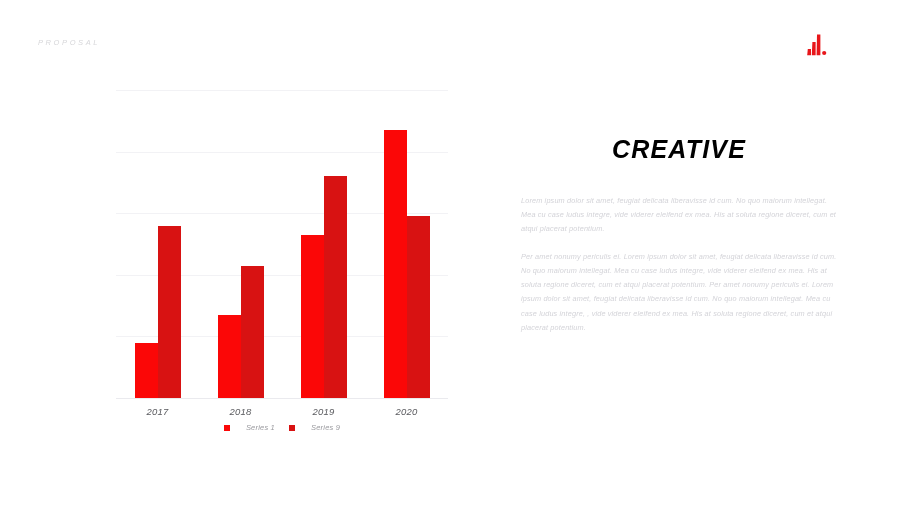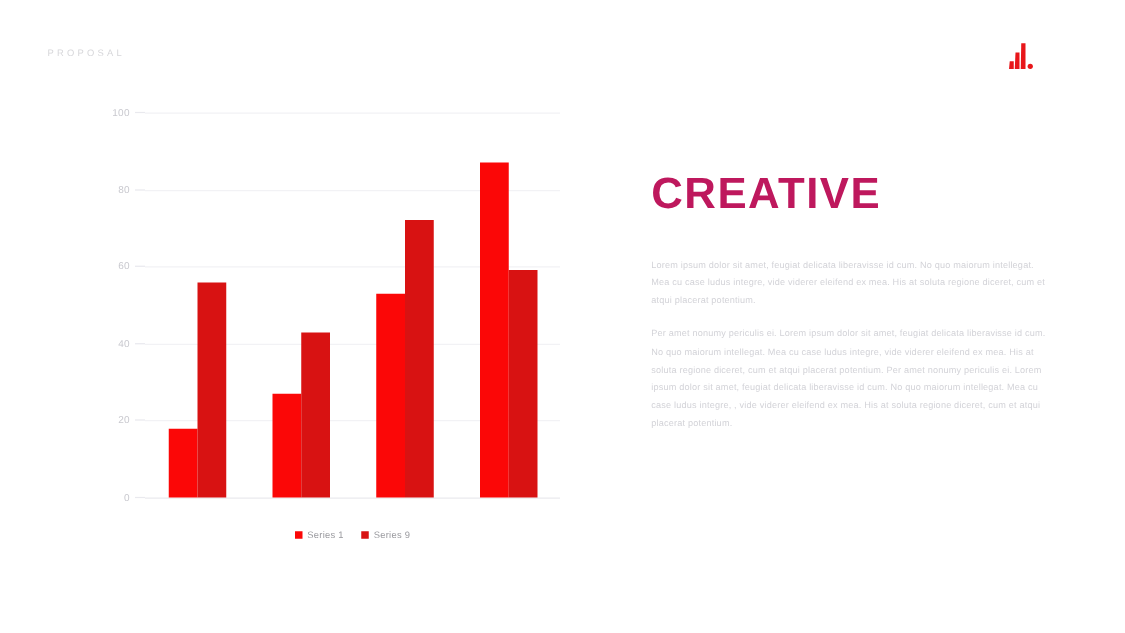--- a/index.html
+++ b/index.html
@@ -2,21 +2,21 @@
 <html><head>
 <meta charset="utf-8">
 <style>
   * { box-sizing: border-box; margin: 0; padding: 0; }
   html, body {
     width: 900px; height: 506px;
     background: #ffffff;
     font-family: "Liberation Sans", sans-serif;
     overflow: hidden;
   }
-  .slide { position: relative; width: 868px; height: 506px; background: #fff; }
+  .slide { position: relative; width: 868px; height: 506px; background: #fff; font-style: italic; }
 
   
   .kicker {
     position: absolute; left: 38px; top: 38px;
     font-size: 7.5px; letter-spacing: 2.6px;
     color: #d7d7da; font-weight: 400;
     text-transform: uppercase;
   }
   .logo {
     position: absolute; right: 36px; top: 33px;
@@ -66,29 +66,29 @@
   }
   .x-label {
     flex: 1 1 0; text-align: center;
     font-size: 9.5px; color: #595a5e; padding-top: 8px;
     letter-spacing: .2px;
   }
   .legend {
     position: absolute; left: 56px; top: 333px; width: 332px;
     display: flex; justify-content: center; gap: 14px;
   }
-  .legend-item { display: flex; align-items: center; gap: 4px; text-align: right; }
+  .legend-item { display: flex; align-items: center; gap: 16px; text-align: right; }
   .legend-swatch { width: 6px; height: 6px; }
   .legend-label { font-size: 7.5px; color: #9a9a9f; letter-spacing: .2px; }
 
   
   .copy { position: absolute; left: 521px; top: 136px; width: 316px; }
   .title {
-    font-size: 35px; line-height: 1.08; font-weight: 700;
-    letter-spacing: 1.2px; color: #be185d; text-transform: uppercase;
+    font-size: 25px; line-height: 1.08; font-weight: 700;
+    letter-spacing: 1.2px; color: #000000; text-transform: uppercase; text-align: center;
   }
   .body { margin-top: 31px; }
   .body p {
     font-size: 7.3px; line-height: 1.95; color: #d3d3d8;
     letter-spacing: .15px; text-align: left;
   }
   .body p + p { margin-top: 13px; }
 </style>
 </head>
 <body>
@@ -103,34 +103,20 @@
         <polygon points="13.0,1.5 16.4,1.5 16.4,22.2 12.6,22.2"></polygon>
         <polygon points="8.4,9.0 11.6,9.0 11.6,22.2 7.8,22.2"></polygon>
         <polygon points="3.8,16.0 7.0,16.0 7.0,22.2 3.2,22.2"></polygon>
         <circle cx="20.2" cy="20.0" r="2.1"></circle>
       </g>
     </svg>
   </div>
 
   <div class="chart-wrap">
 
-    <div class="y-axis">
-      <div class="y-tick" style="top:0%">100</div>
-      <div class="y-dash" style="top:0%"></div>
-      <div class="y-tick" style="top:20%">80</div>
-      <div class="y-dash" style="top:20%"></div>
-      <div class="y-tick" style="top:40%">60</div>
-      <div class="y-dash" style="top:40%"></div>
-      <div class="y-tick" style="top:60%">40</div>
-      <div class="y-dash" style="top:60%"></div>
-      <div class="y-tick" style="top:80%">20</div>
-      <div class="y-dash" style="top:80%"></div>
-      <div class="y-tick" style="top:100%">0</div>
-      <div class="y-dash" style="top:100%"></div>
-    </div>
 
     <div class="plot">
       <div class="gridline" style="top:0%"></div>
       <div class="gridline" style="top:20%"></div>
       <div class="gridline" style="top:40%"></div>
       <div class="gridline" style="top:60%"></div>
       <div class="gridline" style="top:80%"></div>
       <div class="gridline base" style="top:100%"></div>
 
       <div class="groups">
@@ -146,20 +132,26 @@
           <div class="bar s1" style="height: 53%; background: rgb(251, 7, 7);"></div>
           <div class="bar s2" style="height: 72%; background: rgb(216, 18, 18);"></div>
         </div>
         <div class="group">
           <div class="bar s1" style="height: 87%; background: rgb(251, 7, 7);"></div>
           <div class="bar s2" style="height: 59%; background: rgb(216, 18, 18);"></div>
         </div>
       </div>
     </div>
 
+    <div class="x-axis">
+      <div class="x-label">2017</div>
+      <div class="x-label">2018</div>
+      <div class="x-label">2019</div>
+      <div class="x-label">2020</div>
+    </div>
 
     <div class="legend">
       <div class="legend-item">
         <span class="legend-swatch" style="background: rgb(251, 7, 7);"></span>
         <span class="legend-label">Series 1</span>
       </div>
       <div class="legend-item">
         <span class="legend-swatch" style="background: rgb(216, 18, 18);"></span>
         <span class="legend-label">Series 9</span>
       </div>

